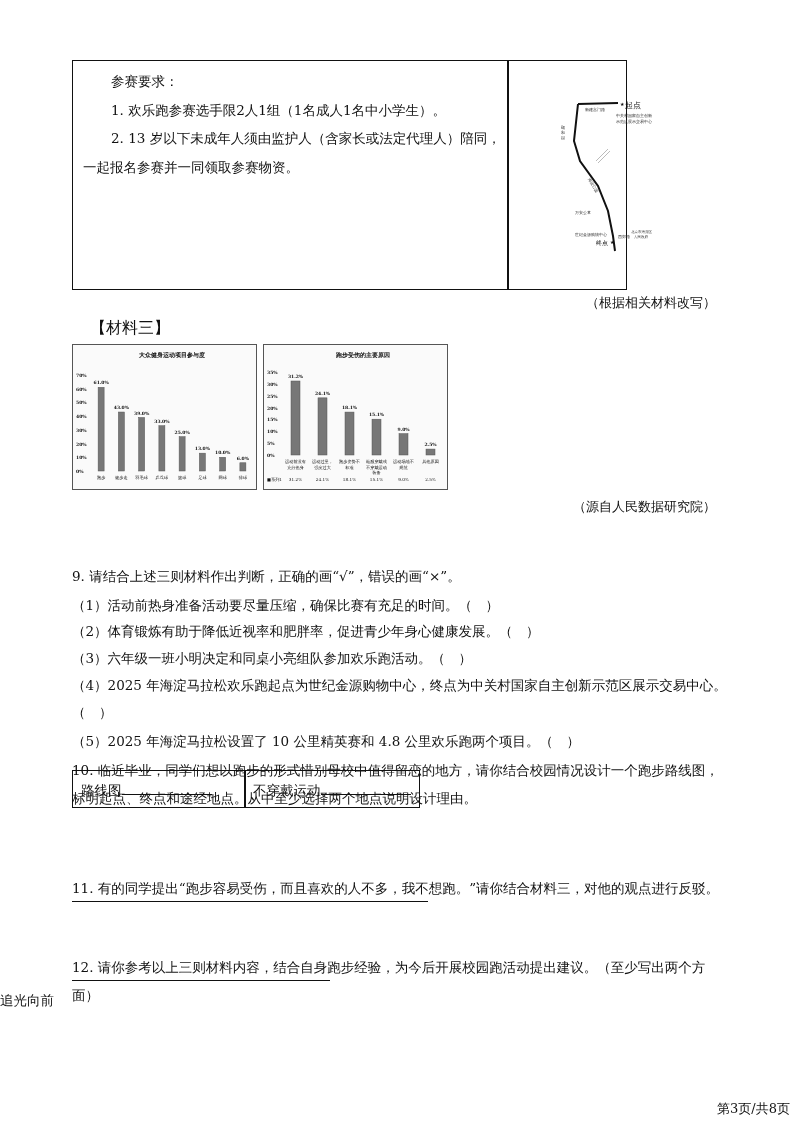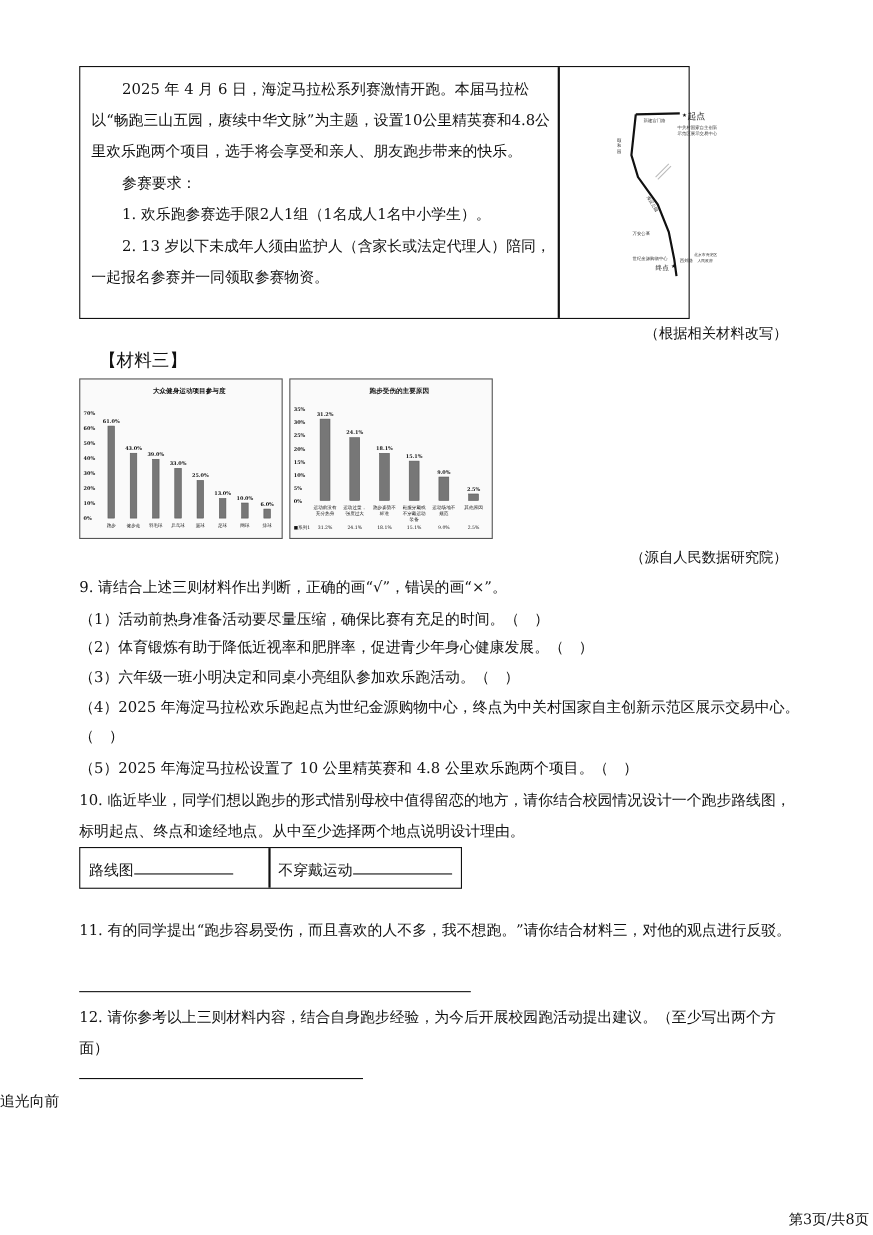--- a/index.html
+++ b/index.html
@@ -8,35 +8,34 @@
   .abs { position:absolute; }
   .box { position:absolute; left:72px; top:60px; width:555px; height:230px; border:1.5px solid #111; box-sizing:border-box; }
   .box .divider { position:absolute; left:434px; top:0; width:1.5px; height:100%; background:#111; }
   .box-text { position:absolute; left:10px; top:6px; width:420px; font-size:13.5px; line-height:28.5px; }
   .box-text p { margin:0; }
   .indent { text-indent:28px; }
   .map { position:absolute; left:437px; top:0; width:117px; height:228px;margin-left:38px; }
   .src { font-size:13px; position:absolute; right:78px; }
   .mat-label { left:90px; top:318px; font-size:16px; }
   .chart { position:absolute; top:344px; width:185px; height:146px; border:1.5px solid #555; box-sizing:border-box; background:#fafafa; }
-  .q { position:absolute; left:72px; font-size:13.5px; width:660px; line-height:20px; }
+  .q { position:absolute; left:72px; font-size:13.5px; width:660px; line-height:20px;margin-top:42px; }
   .ans-table { position:absolute; left:72px; top:770px; width:348px; height:38px; border:1.5px solid #111; box-sizing:border-box; font-size:13.5px; }
   .ans-table .cell { position:absolute; top:9px; }
   .ans-table .vline { position:absolute; left:171px; top:0; width:1.5px; height:100%; background:#111; }
   .blank { display:inline-block; border-bottom:1.2px solid #111; height:14px; vertical-align:baseline; }
   .hline { position:absolute; height:1.3px; background:#111; }
   .footer-title { left:0; width:632px; text-align:left; top:992px; font-size:13.5px; }
   .page-num { left:0; width:790px; text-align:right; top:1100px; font-size:13px; }
 </style>
 </head>
 <body>
 
 <div class="box">
   <div class="box-text">
-    <p class="indent">2025 年 4 月 6 日，海淀马拉松系列赛激情开跑。本届马拉松以“畅跑三山五园，赓续中华文脉”为主题，设置10公里精英赛和4.8公里欢乐跑两个项目，选手将会享受和亲人、朋友跑步带来的快乐。</p>
     <p class="indent">参赛要求：</p>
     <p class="indent">1. 欢乐跑参赛选手限2人1组（1名成人1名中小学生）。</p>
     <p class="indent">2. 13 岁以下未成年人须由监护人（含家长或法定代理人）陪同，一起报名参赛并一同领取参赛物资。</p>
   </div>
   <div class="divider"></div>
   <div class="map">
     <svg width="117" height="228" viewBox="0 0 117 228">
       <path d="M30 43 L70 42 M30 43 L26 80 L32 100 L50 125 L60 150 L65 175 L67 190" stroke="#111" stroke-width="2" fill="none"></path>
       <line x1="60" y1="88" x2="48" y2="100" stroke="#bbb" stroke-width="1"></line>
       <line x1="62" y1="90" x2="50" y2="102" stroke="#bbb" stroke-width="1"></line>

